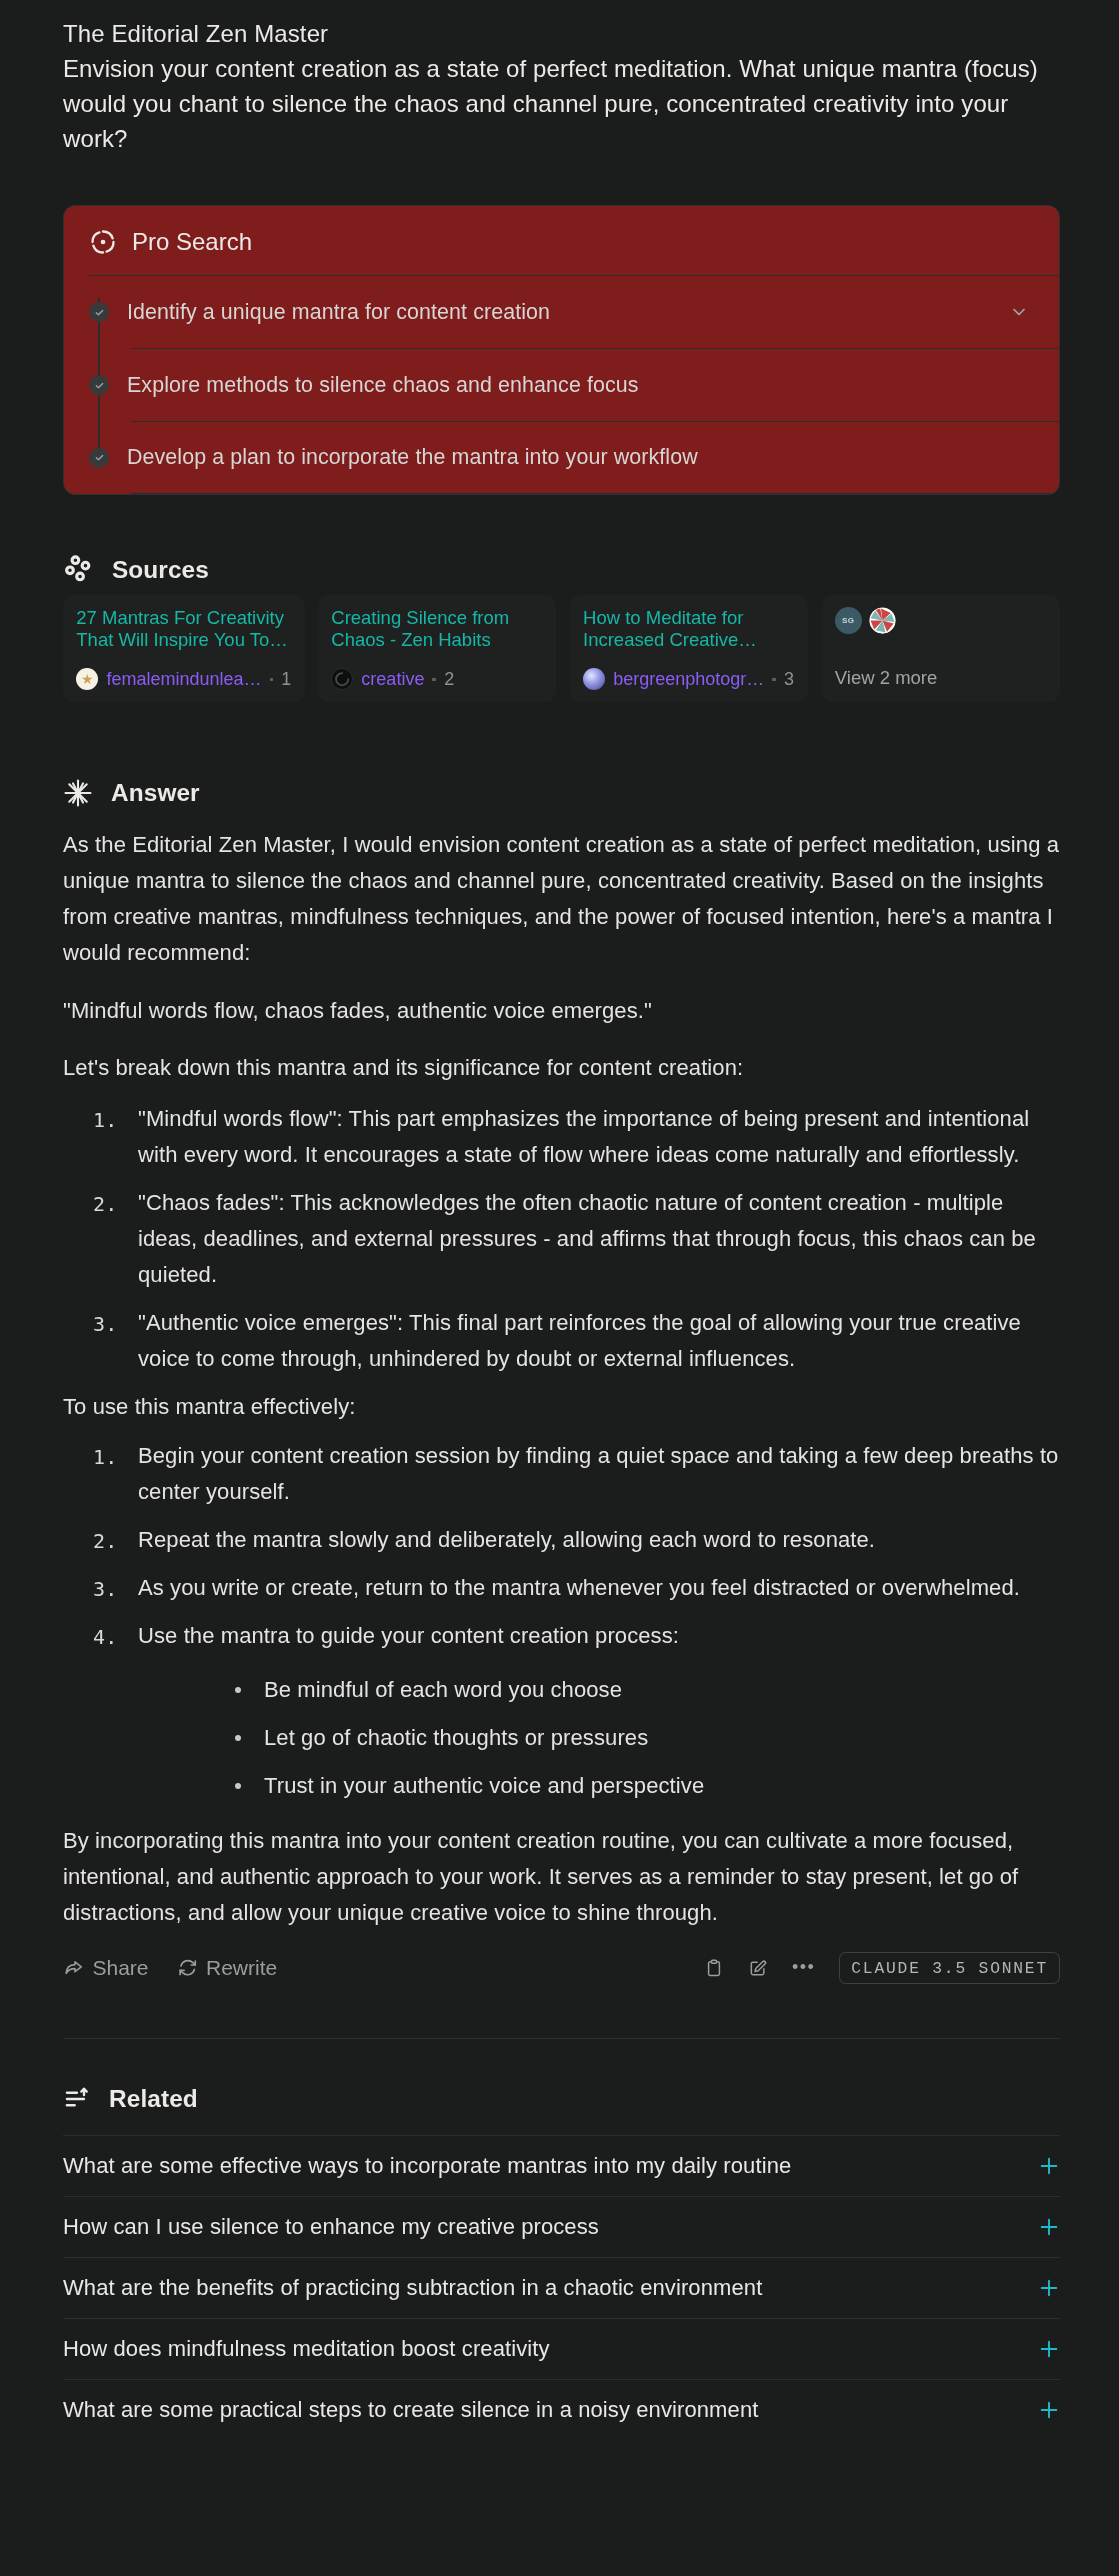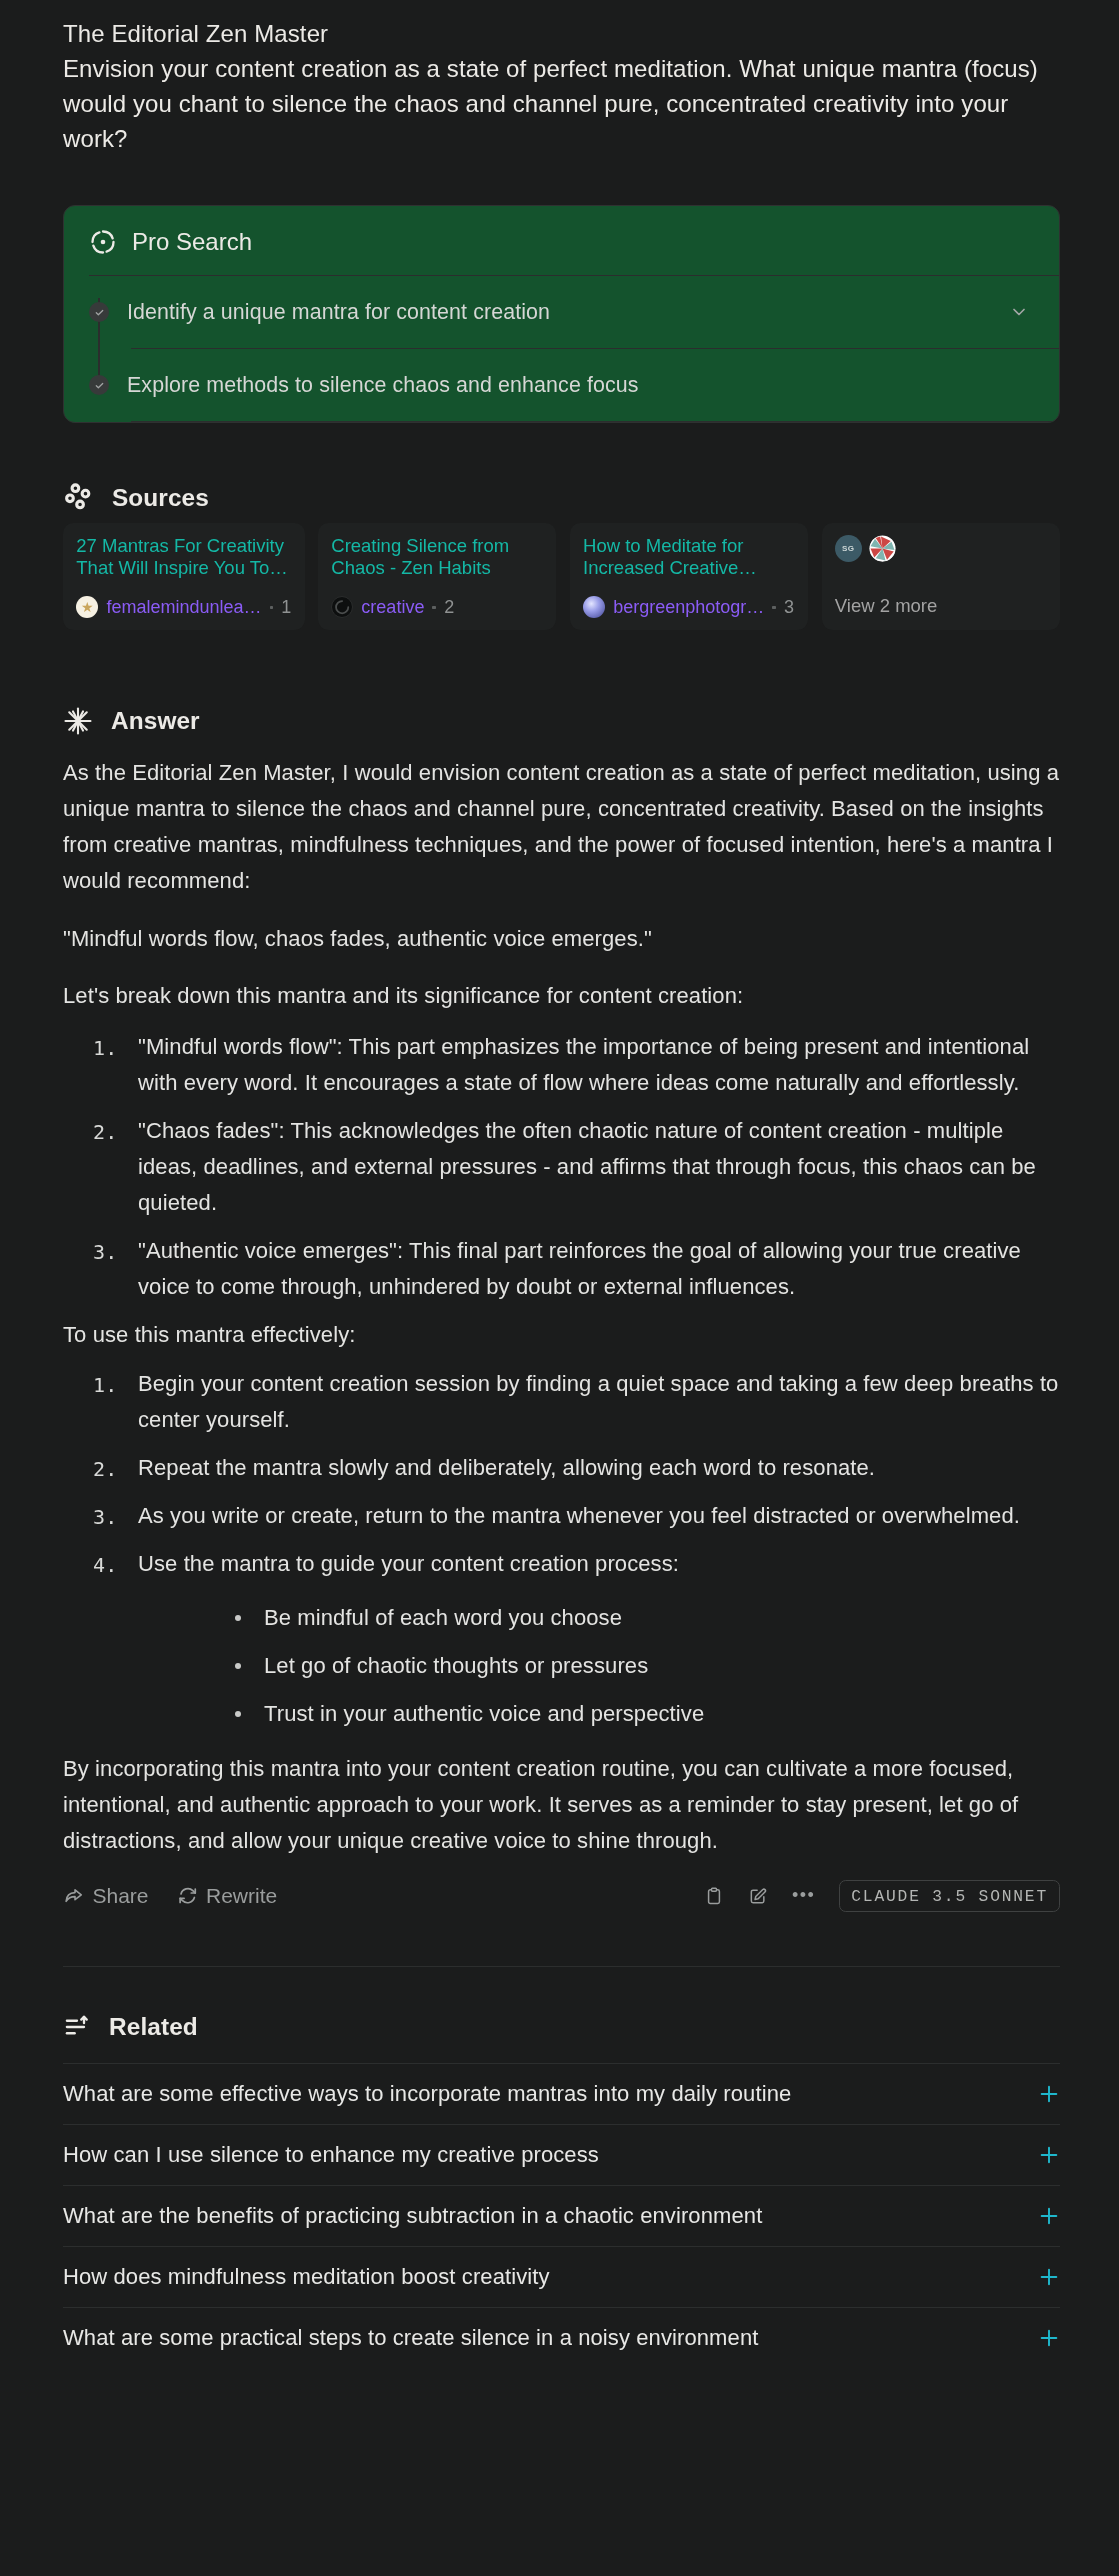--- a/index.html
+++ b/index.html
@@ -9,21 +9,21 @@
     font-family:"Liberation Sans", sans-serif;
     color:#e8e8e6;
     -webkit-font-smoothing:antialiased;
   }
   .container { padding:16.3px 60px 30px 63px; }
 
   
   .query { font-size:24px; line-height:35px; font-weight:500; color:#eceae6; letter-spacing:0.1px; }
 
   
-  .pro-card { margin-top:49px; border:0.7px solid #2f3131; border-radius:12px; background:#14532d; overflow:hidden; }
+  .pro-card { margin-top:49px; border:0.7px solid #2f3131; border-radius:12px; background:#7f1d1d; overflow:hidden; }
   .pro-header { display:flex; align-items:center; gap:15px; padding:22px 25px 19px 25px; }
   .pro-header .title { font-size:24px; font-weight:500; color:#eceae6; }
   .pro-divider { height:0.7px; background:#2b2d2d; margin:0 0 0 25px; }
   .steps-wrap { position:relative; }
   .steps-wrap::before { content:""; position:absolute; left:34px; top:22px; bottom:34px; width:1.5px; background:#2b2d2d; }
   .pro-step { position:relative; display:flex; align-items:center; min-height:72px; padding:0 30px 0 25px; gap:18px; border-top:0.7px solid transparent; }
   .step-sep { height:0.7px; background:#2b2d2d; margin-left:67px; }
   .step-check { position:relative; z-index:2; flex:0 0 20px; width:20px; height:20px; border-radius:50%; background:#373a3a; display:flex; align-items:center; justify-content:center; }
   .step-label { font-size:21.4px; color:#d6d7d5; letter-spacing:0.1px; }
   .step-chevron { margin-left:auto; display:flex; }
@@ -124,20 +124,28 @@
       <div class="pro-step">
         <span class="step-check">
           <svg width="11" height="11" viewBox="0 0 24 24" fill="none">
               <path d="M5 12.5l4.5 4.5L19 7.5" stroke="#9fa2a2" stroke-width="2.8" stroke-linecap="round" stroke-linejoin="round"></path>
             </svg>
         </span>
         <span class="step-label">Explore methods to silence chaos and enhance focus</span>
       </div>
       <div class="step-sep"></div>
 
+      <div class="pro-step">
+        <span class="step-check">
+          <svg width="11" height="11" viewBox="0 0 24 24" fill="none">
+              <path d="M5 12.5l4.5 4.5L19 7.5" stroke="#9fa2a2" stroke-width="2.8" stroke-linecap="round" stroke-linejoin="round"></path>
+            </svg>
+        </span>
+        <span class="step-label">Develop a plan to incorporate the mantra into your workflow</span>
+      </div>
       <div class="step-sep"></div>
 
     </div>
   </div>
 
   <div class="sources">
     <div class="section-header">
       <span style="display:flex;">
         <svg width="31" height="31" viewBox="0 0 40 40" fill="none">
           <g stroke="#eceae6" stroke-width="4">

